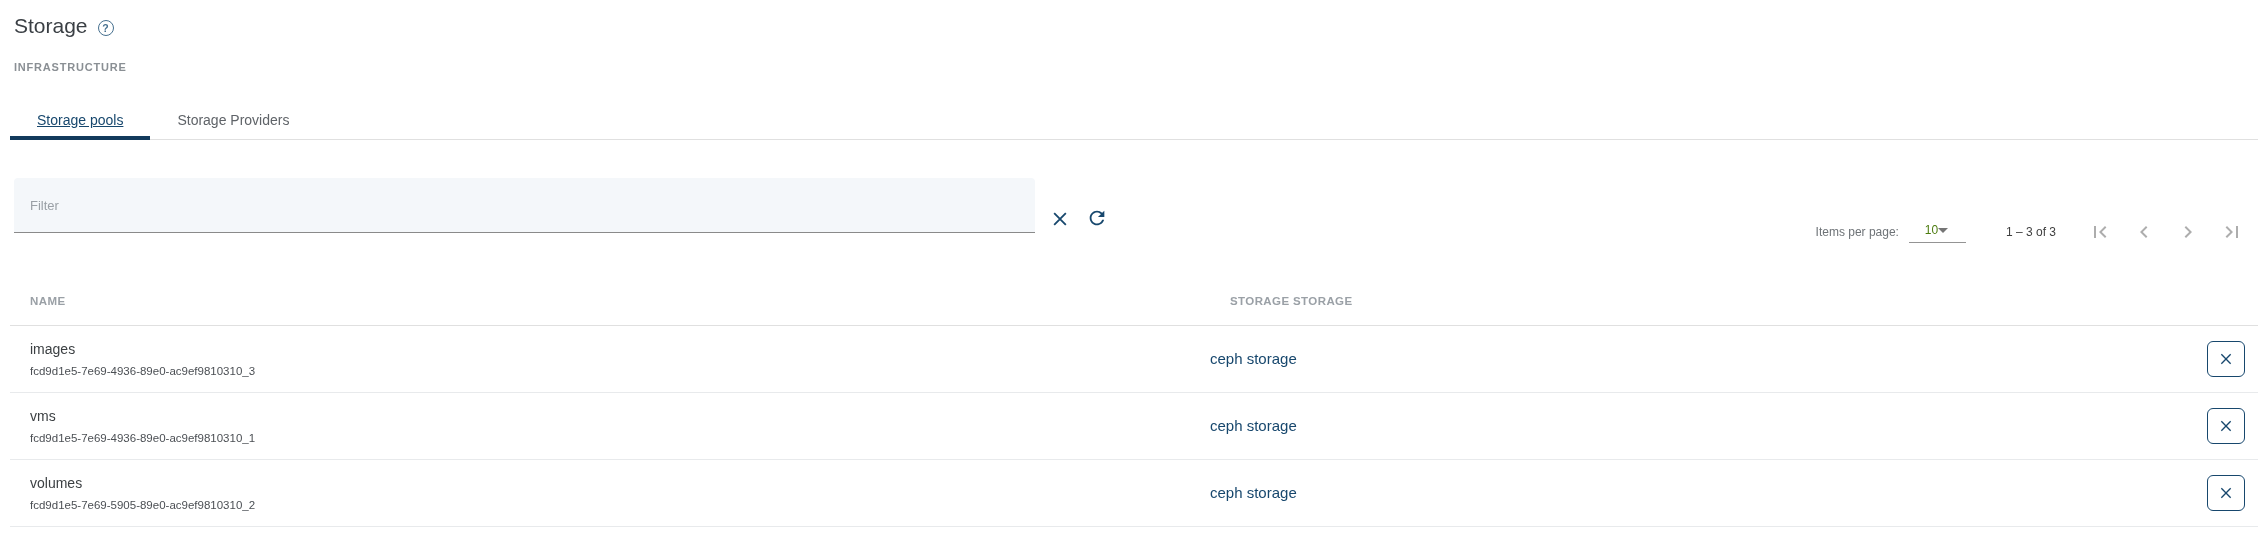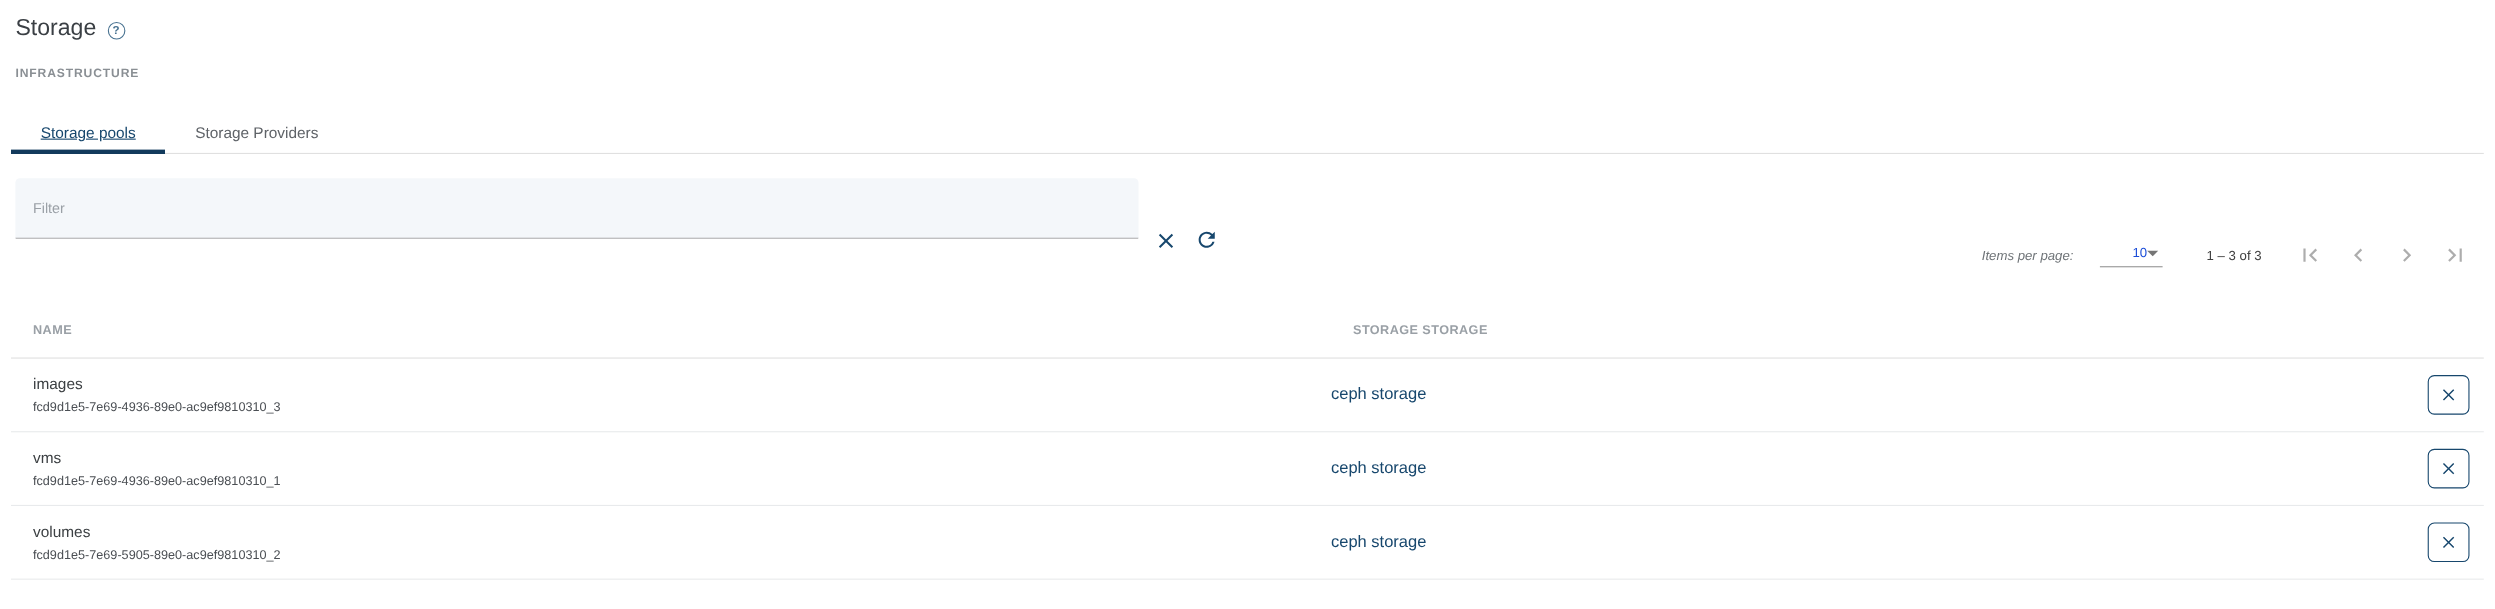--- a/index.html
+++ b/index.html
@@ -28,38 +28,38 @@
   .tabs{display:flex;margin-top:27px;border-bottom:1px solid var(--divider);height:40px;}
   .tab{padding:0 27px;display:flex;align-items:center;font-size:14px;
     color:#5f6368;cursor:pointer;position:relative;white-space:nowrap;}
   .tab.active{color:var(--navy);}
   .tab.active .tab-label{text-decoration:underline;}
   .tab.active::after{content:"";position:absolute;left:0;right:0;bottom:-1px;
     height:4px;background:var(--navy-dark);}
 
   
   .toolbar{position:relative;height:136px;}
-  .filter-field{position:absolute;left:4px;top:22px;width:1021px;height:55px;
+  .filter-field{position:absolute;left:4px;top:38px;width:1021px;height:55px;
     background:#f4f7fa;border-bottom:1px solid #8a8a8a;
     border-radius:4px 4px 0 0;display:flex;align-items:center;}
   .filter-field input{border:none;outline:none;background:transparent;
     width:100%;height:100%;padding:0 16px;font-size:13px;color:#3c4043;
     font-family:"Liberation Sans","DejaVu Sans",sans-serif;}
   .filter-field input::placeholder{color:#9aa0a6;}
   .icon-btn{position:absolute;border:none;background:none;cursor:pointer;
     display:flex;align-items:center;justify-content:center;padding:0;}
   .clear-btn{left:1036px;top:65px;width:28px;height:28px;}
   .refresh-btn{left:1072px;top:63px;width:30px;height:30px;}
 
   .paginator{position:absolute;right:4px;top:72px;display:flex;
     align-items:center;font-size:12px;color:var(--muted);}
-  .ipp-label{margin-right:24px;font-style:italic;}
+  .ipp-label{margin-right:10px;}
   .ipp-select{width:57px;border-bottom:1px solid #949494;display:flex;
-    align-items:center;justify-content:flex-end;padding:2px 4px 5px 2px;
-    cursor:pointer;color:#1d4ed8;}
+    align-items:center;justify-content:center;padding:2px 4px 5px 2px;
+    cursor:pointer;color:#4d7c0f;}
   .select-arrow{width:0;height:0;border-left:5px solid transparent;
     border-right:5px solid transparent;border-top:5px solid #757575;}
   .range-label{margin:0 0 0 40px;color:#404040;}
   .pager-buttons{display:flex;margin-left:22px;}
   .pager-btn{width:44px;height:40px;display:flex;align-items:center;
     justify-content:center;border:none;background:none;cursor:default;}
   .pager-btn svg{fill:rgba(0,0,0,.32);}
 
   
   .table{width:100%;}

